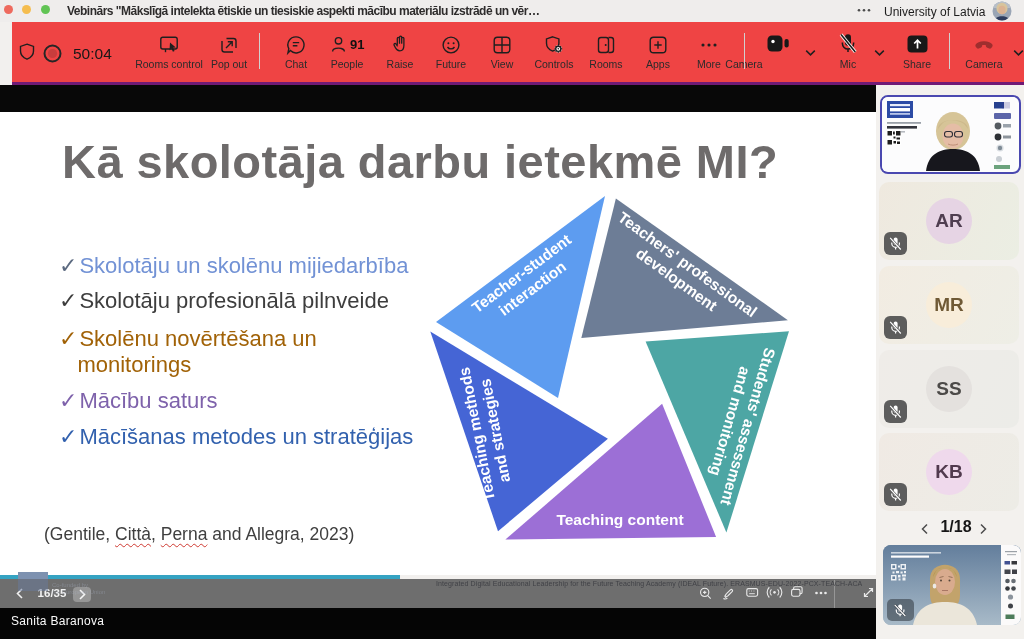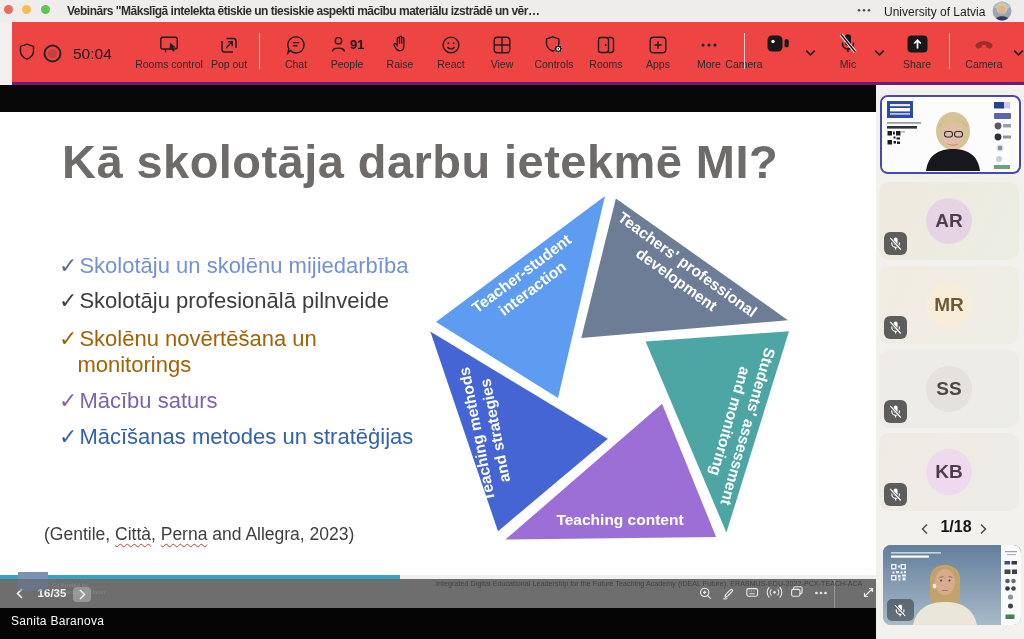--- a/index.html
+++ b/index.html
@@ -114,21 +114,21 @@
     <path d="M8.3 11.6 V5.4 a1.1 1.1 0 012.2 0 V10.2 M10.5 10.2 V4.3 a1.1 1.1 0 012.2 0 V10.2 M12.7 10.2 V5.4 a1.1 1.1 0 012.2 0 V12.2 C14.9 15.6 13.4 17.8 10.8 17.8 C8.5 17.8 7.4 16.8 6.3 14.5 L5.1 12.1 a1.1 1.1 0 011.9-1.1 L8.3 12.9"></path>
   </svg>
   <div class="lbl" style="left:388px">Raise</div>
 
   <svg class="abs icon" style="left:428px;top:12px" width="22" height="22" viewBox="0 0 22 22" stroke="#1f1f1f" stroke-width="1.4" fill="none">
     <circle cx="11" cy="11" r="7.9"></circle>
     <circle cx="8.4" cy="9.3" r="1" fill="#1f1f1f" stroke="none"></circle>
     <circle cx="13.6" cy="9.3" r="1" fill="#1f1f1f" stroke="none"></circle>
     <path d="M7.5 13 c1.7 2.5 5.3 2.5 7 0"></path>
   </svg>
-  <div class="lbl" style="left:439px">React</div>
+  <div class="lbl" style="left:439px">Future</div>
 
   <svg class="abs icon" style="left:479px;top:12px" width="22" height="22" viewBox="0 0 22 22" stroke="#1f1f1f" stroke-width="1.4" fill="none">
     <rect x="3.2" y="3.2" width="15.6" height="15.6" rx="3.2"></rect>
     <path d="M11 3.2 V18.8 M3.2 11 H18.8"></path>
   </svg>
   <div class="lbl" style="left:490px">View</div>
 
   <svg class="abs icon" style="left:531px;top:12px" width="22" height="22" viewBox="0 0 22 22" stroke="#1f1f1f" stroke-width="1.4" fill="none">
     <path d="M9.7 2.8 L15.9 4.9 V9.2 C15.9 13.3 13.4 15.6 9.7 17.1 C6 15.6 3.5 13.3 3.5 9.2 V4.9 Z"></path>
     <circle cx="15.3" cy="14.8" r="3.6" fill="#f7f6f5" stroke="none"></circle>

